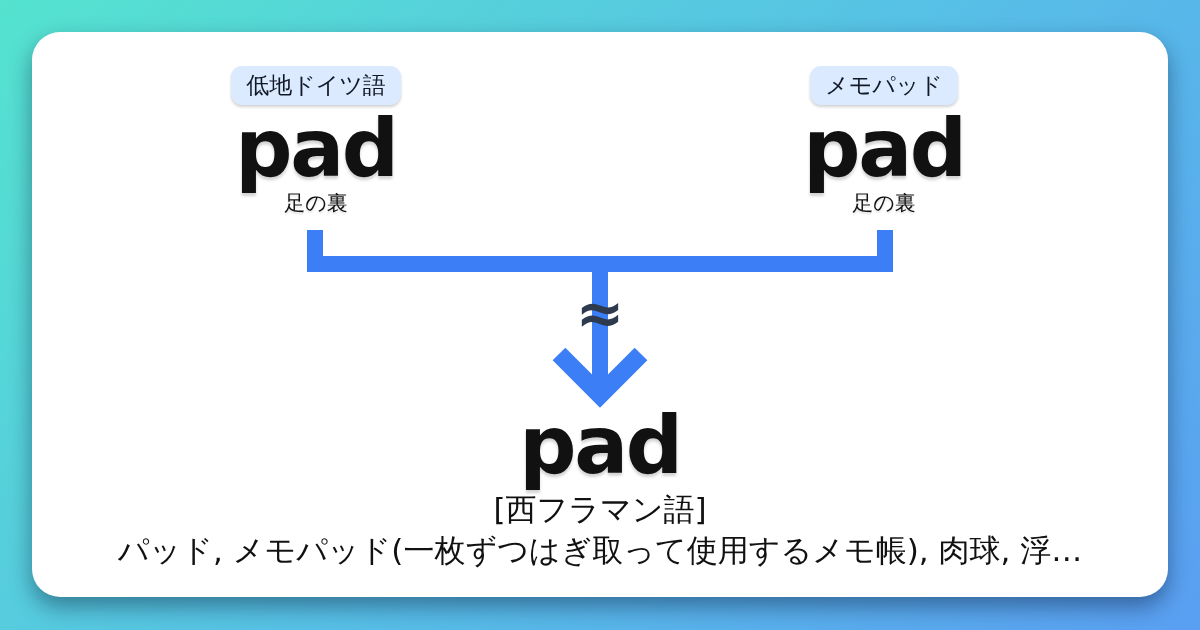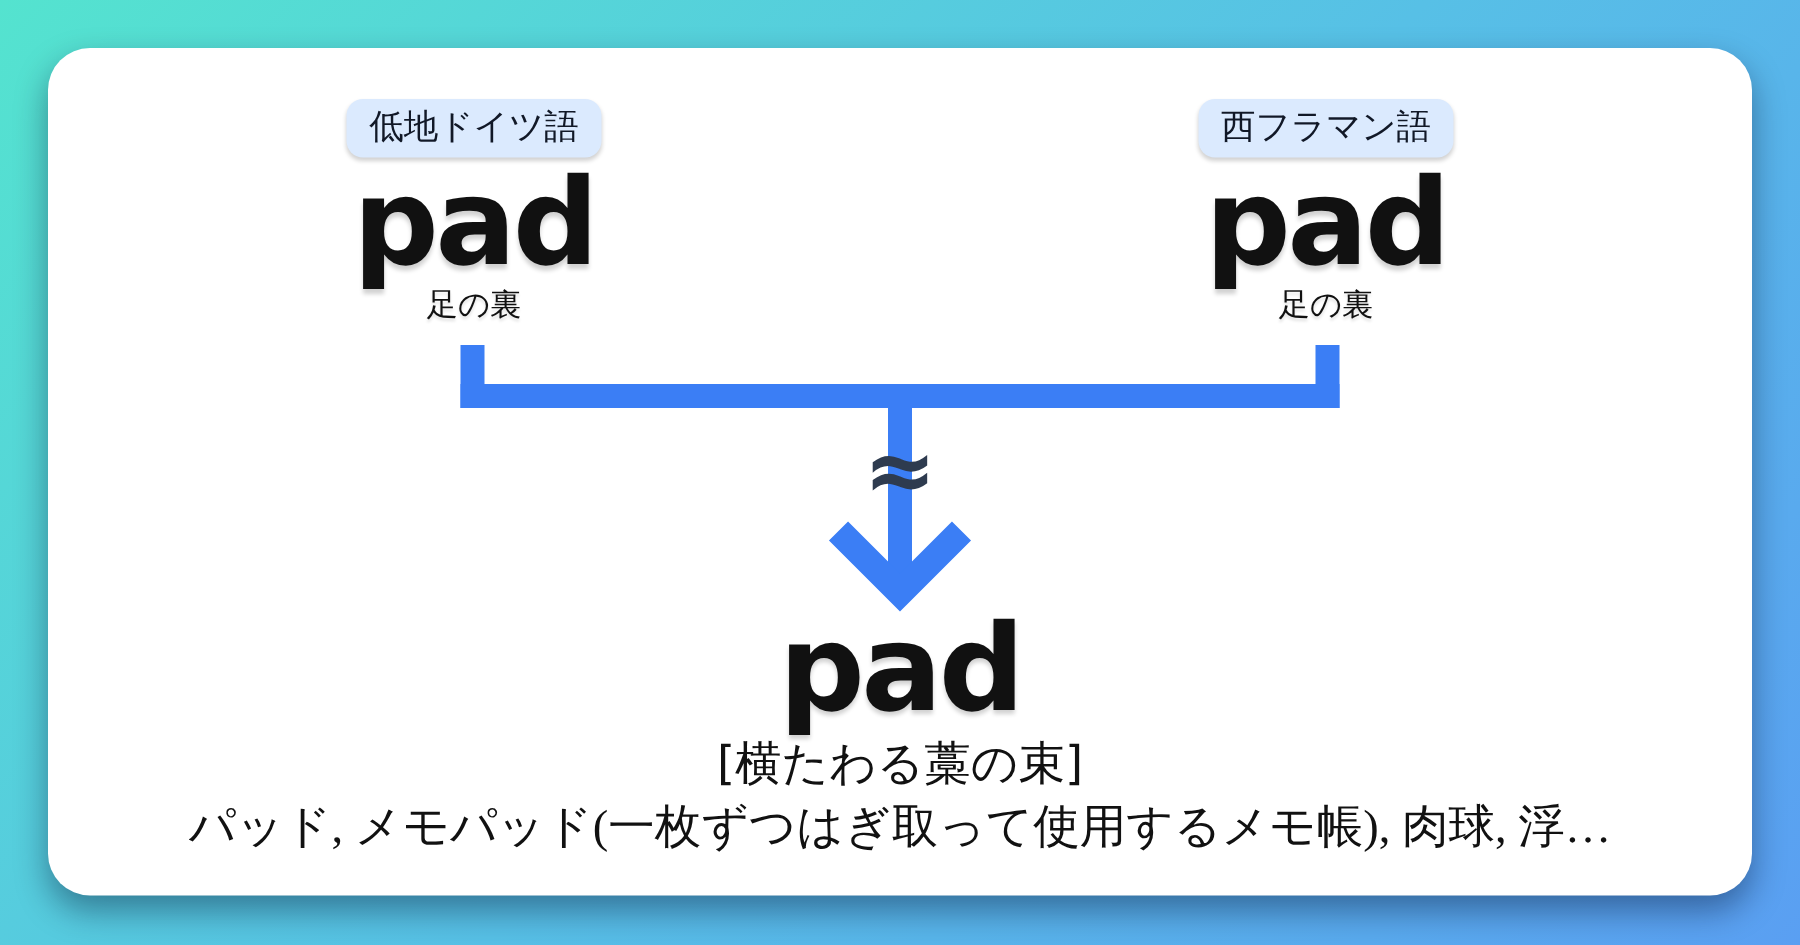--- a/index.html
+++ b/index.html
@@ -102,53 +102,52 @@
     white-space: nowrap;
   }
   .result-definition {
     margin-top: 5px;
     max-width: 1096px;
     font-size: 31px;
     line-height: 1.15;
     white-space: nowrap;
     overflow: hidden;
     text-align: left;
-    font-family: Liberation Serif, serif;
   }
 </style>
 </head>
 <body>
 
 <div class="background">
   <div class="card">
 
     <div class="source-panel left">
       <div class="language-badge">低地ドイツ語</div>
       <div class="source-word">pad</div>
       <div class="source-gloss">足の裏</div>
     </div>
 
     <div class="source-panel right">
-      <div class="language-badge">西フラマン語</div>
+      <div class="language-badge">メモパッド</div>
       <div class="source-word">pad</div>
       <div class="source-gloss">足の裏</div>
     </div>
 
     <svg class="merge-connector" viewBox="0 0 600 185">
       <g fill="#3b7ef5">
         <rect x="7" y="2" width="16" height="42"></rect>
         <rect x="577" y="2" width="16" height="42"></rect>
         <rect x="7" y="28" width="586" height="16"></rect>
         <rect x="292" y="44" width="16" height="114"></rect>
       </g>
       <path d="M259 126 L300 167 L341 126" fill="none" stroke="#3b7ef5" stroke-width="18"></path>
     </svg>
 
     <div class="approx-equal">≈</div>
 
     <div class="result-block">
       <div class="result-word">pad</div>
-      <div class="result-etymology">[横たわる藁の束]</div>
+      <div class="result-etymology">[西フラマン語]</div>
       <div class="result-definition">パッド, メモパッド(一枚ずつはぎ取って使用するメモ帳), 肉球, 浮…</div>
     </div>
 
   </div>
 </div>
 
 </body></html>

